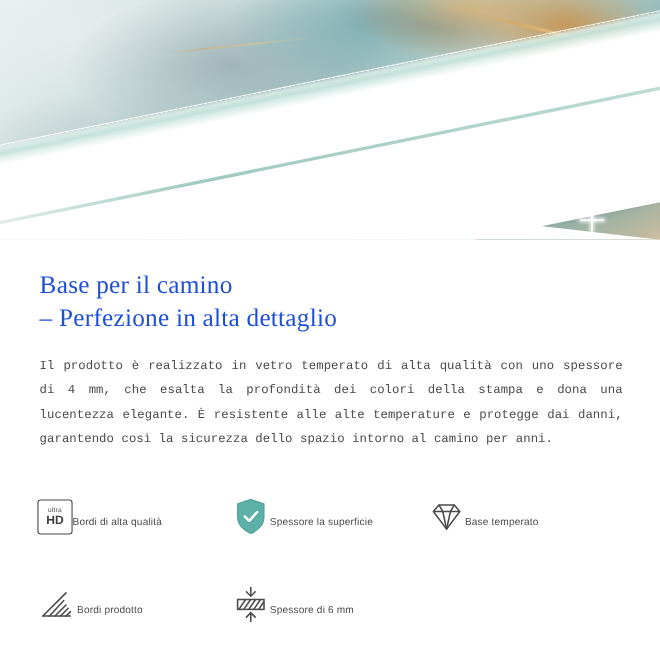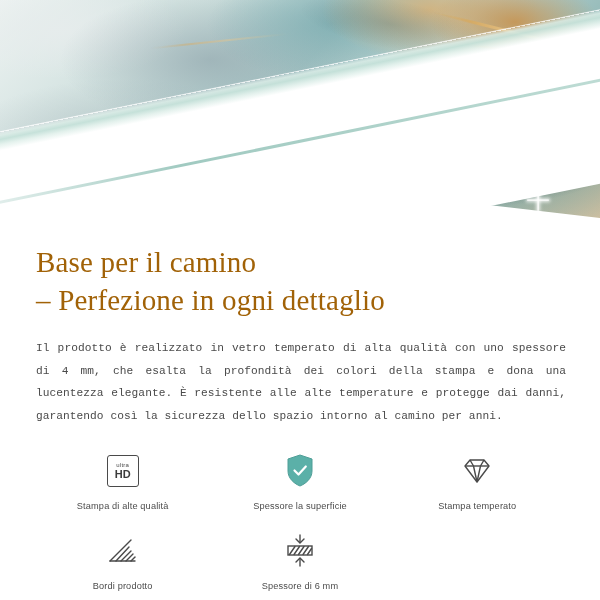--- a/index.html
+++ b/index.html
@@ -124,23 +124,23 @@
   .sparkle::after  { width: 1.6px; height: 36px; }
   .sp1 { left: 492px; top: 158px; }
   .sp2 { left: 520px; top: 182px; transform: scale(.6); }
 
   
   .content {
     padding: 18px 34px 0 34px;
   }
   .headline {
     font-family: "Liberation Serif", serif;
-    font-size: 29px;
+    font-size: 23px;
     line-height: 1.30;
-    color: #a16207;
+    color: #1d4ed8;
     font-weight: 400;
     letter-spacing: .2px;
     margin: 8px 0 0 2px;
   }
   .headline .l2 { display: block; }
 
   .paragraph {
     margin: 18px 0 0 2px;
     font-size: 11.2px;
     line-height: 2.0;
@@ -155,21 +155,21 @@
   .features {
     margin: 22px 0 0 0;
     display: grid;
     grid-template-columns: repeat(3, 1fr);
     grid-template-rows: 74px 74px;
     column-gap: 0;
     row-gap: 6px;
   }
   .feature {
     display: flex;
-    flex-direction: column;
+    flex-direction: row;
     align-items: center;
     justify-content: flex-start;
   }
   .feature .ico {
     height: 44px;
     display: flex;
     align-items: center;
     justify-content: center;
   }
   .feature .cap {
@@ -227,36 +227,36 @@
     <div class="glass-edge-line"></div>
 
     <div class="sparkle sp1"></div>
     <div class="sparkle sp2"></div>
   </div>
 
   <div class="content">
 
     <h1 class="headline">
       <span>Base per il camino</span>
-      <span class="l2">– Perfezione in ogni dettaglio</span>
+      <span class="l2">– Perfezione in alta dettaglio</span>
     </h1>
 
     <p class="paragraph">Il prodotto è realizzato in vetro temperato di alta qualità con uno spessore di 4 mm, che esalta la profondità dei colori della stampa e dona una lucentezza elegante. È resistente alle alte temperature e protegge dai danni, garantendo così la sicurezza dello spazio intorno al camino per anni.</p>
 
     <div class="features">
 
 
       <div class="feature">
         <div class="ico">
           <div class="hd-badge">
             <span class="t1">ultra</span>
             <span class="t2">HD</span>
           </div>
         </div>
-        <div class="cap">Stampa di alte qualità</div>
+        <div class="cap">Bordi di alta qualità</div>
       </div>
 
       <div class="feature">
         <div class="ico">
           <svg width="34" height="40" viewBox="0 0 34 40">
             <path d="M17 4 L29 8 V20 C29 28 22 33 17 35 C12 33 5 28 5 20 V8 Z" fill="#5bb0a8" stroke="#4f9e97" stroke-width="1"></path>
             <path d="M11.5 19.5 L15.5 23.5 L22.8 15.5" fill="none" stroke="#ffffff" stroke-width="2.2" stroke-linecap="round" stroke-linejoin="round"></path>
           </svg>
         </div>
         <div class="cap">Spessore la superficie</div>
@@ -264,21 +264,21 @@
 
       <div class="feature">
         <div class="ico">
           <svg width="34" height="34" viewBox="0 0 34 34" fill="none" stroke="#4a4a4a" stroke-width="1.4" stroke-linejoin="round">
             <path d="M5 12 L10 6 H24 L29 12 L17 28 Z"></path>
             <path d="M5 12 H29"></path>
             <path d="M10 6 L13.5 12 L17 28"></path>
             <path d="M24 6 L20.5 12 L17 28"></path>
           </svg>
         </div>
-        <div class="cap">Stampa temperato</div>
+        <div class="cap">Base temperato</div>
       </div>
 
       <div class="feature">
         <div class="ico">
           <svg width="36" height="34" viewBox="0 0 36 34" fill="none" stroke="#4a4a4a" stroke-width="1.4" stroke-linecap="round">
             <path d="M5 27 L26 6"></path>
             <path d="M5 27 H30"></path>
             <path d="M11 27 L24 13"></path>
             <path d="M16 27 L26 17"></path>
             <path d="M21 27 L28 20"></path>

